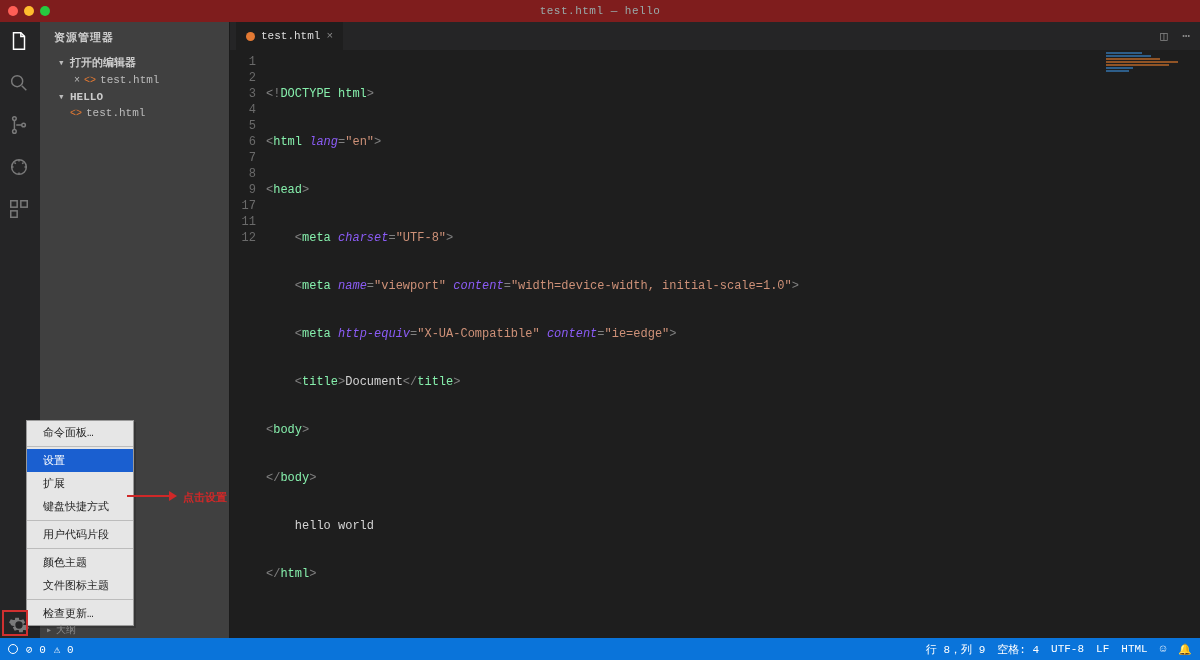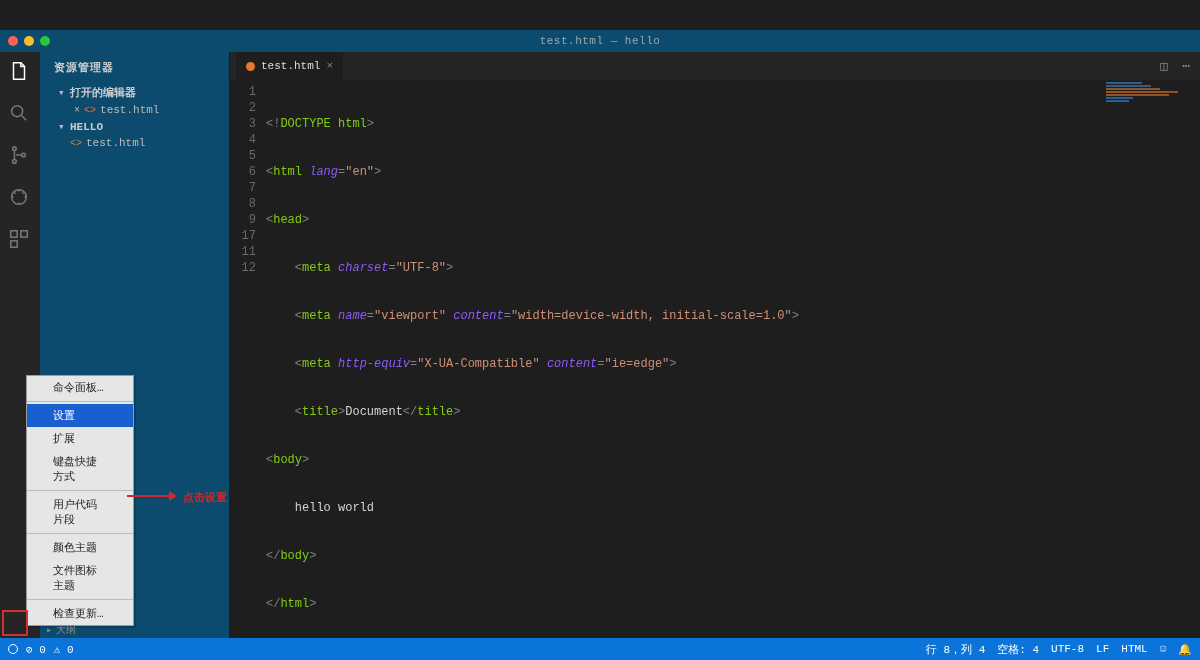--- a/index.html
+++ b/index.html
@@ -1,35 +1,35 @@
 <!DOCTYPE html>
 <html><head>
 <meta charset="utf-8">
 <style>
   * { margin:0; padding:0; box-sizing:border-box; font-family: Menlo, Consolas, "Courier New", monospace; }
   body { width:1200px; height:660px; background:#1e1e1e; overflow:hidden; position:relative; color:#ccc; }
 
   
-  .titlebar { height:22px; background:#0c4a6e; display:flex; align-items:center; position:relative; font-size:11px;margin-top:30px; }
+  .titlebar { height:22px; background:#7f1d1d; display:flex; align-items:center; position:relative; font-size:11px; }
   .traffic { display:flex; gap:6px; margin-left:8px; }
   .tl { width:10px; height:10px; border-radius:50%; }
   .tl.red{background:#ff5f56;} .tl.yel{background:#ffbd2e;} .tl.grn{background:#27c93f;}
   .title-center { position:absolute; left:50%; transform:translateX(-50%); color:#9aa; font-size:11px; letter-spacing:.5px;}
 
   .shell { display:flex; height:616px; }
 
   
   .activitybar { width:40px; background:#252526; display:flex; flex-direction:column; align-items:center; padding-top:8px; gap:18px; }
   .activitybar .ico { width:24px; height:24px; color:#7a7a7a; cursor:pointer; }
   .activitybar .ico.active { color:#fff; }
   .activitybar .spacer { flex:1; }
   .gear-highlight { position:absolute; left:2px; bottom:24px; width:26px; height:26px; border:2px solid #d03030; pointer-events:none; }
 
   
-  .sidebar { width:190px; background:#0c4a6e; border-right:1px solid #1b1b1b; }
+  .sidebar { width:190px; background:#404040; border-right:1px solid #1b1b1b; }
   .sidebar-title { font-size:11px; font-weight:bold; color:#ccc; padding:8px 14px; letter-spacing:1px; }
   .tree { font-size:11px; }
   .tree-row { display:flex; align-items:center; gap:4px; padding:2px 10px 2px 18px; color:#bbb; cursor:pointer;}
   .tree-row.head { color:#ccc; font-weight:bold; }
   .tree-row .chev { width:8px; display:inline-block; color:#bbb;}
   .tree-row .close { color:#bbb; margin-left:4px; font-size:10px;}
   .ficon { color:#e37933; font-size:10px;}
 
   
   .editor { flex:1; display:flex; flex-direction:column; background:#1e1e1e; position:relative;}
@@ -38,30 +38,30 @@
   .tab .dot{ width:9px; height:9px; border-radius:50%; background:#e37933;}
   .tab .x{ color:#888; font-size:11px;}
   .tabs-right { margin-left:auto; display:flex; gap:14px; padding-right:10px; color:#888;}
   .tabs-right span{ cursor:pointer; font-size:13px;}
 
   .code { flex:1; display:flex; font-size:12px; line-height:16px; padding-top:4px; }
   .gutter { width:36px; text-align:right; color:#6a6a6a; padding-right:10px; user-select:none;}
   .gutter div{ height:16px;}
   .lines { flex:1; white-space:pre; }
   .lines div{ height:16px;}
-  .pun{color:#808080;} .tagc{color:#84cc16;text-align:center;} .attr{color:#8b5cf6;font-style:italic;} .str{color:#ce9178;} .txt{color:#d4d4d4;}
+  .pun{color:#808080;} .tagc{color:#86efac;text-align:center;} .attr{color:#8b5cf6;font-style:italic;} .str{color:#ce9178;} .txt{color:#d4d4d4;}
 
   .minimap { position:absolute; top:30px; right:4px; width:90px; height:40px; opacity:.7;}
   .minimap .mm-line{ height:2px; margin-bottom:1px; background:#3a6; }
   .minimap .mm-line.b{ background:#357ab7;}
   .minimap .mm-line.o{ background:#c26b2a;}
 
   
   .menu { position:absolute; left:26px; bottom:34px; width:108px; background:#e6e6e6; border:1px solid #9a9a9a; font-family:"Helvetica Neue",Arial,sans-serif; font-size:11px; color:#222; box-shadow:2px 2px 0 rgba(0,0,0,.15);}
-  .menu-item { padding:4px 26px; border-bottom:0; cursor:pointer;}
+  .menu-item { padding:4px 16px; border-bottom:0; cursor:pointer;}
   .menu-sep { height:1px; background:#bcbcbc; margin:2px 0;}
   .menu-item.selected { background:#1a5fd0; color:#fff;}
 
   
   .arrow { position:absolute; left:127px; bottom:155px; display:flex; align-items:flex-start; color:#d02828; font-size:11px; font-weight:bold; }
   .arrow svg{ margin-right:6px;}
 
   
   .breadcrumb { position:absolute; left:42px; bottom:23px; font-size:10px; color:#888;}
   .breadcrumb .chv{ margin:0 4px;}
@@ -184,22 +184,22 @@
       </div>
       <div class="lines">
         <div><span class="pun">&lt;!</span><span class="tagc">DOCTYPE html</span><span class="pun">&gt;</span></div>
         <div><span class="pun">&lt;</span><span class="tagc">html</span> <span class="attr">lang</span><span class="pun">=</span><span class="str">"en"</span><span class="pun">&gt;</span></div>
         <div><span class="pun">&lt;</span><span class="tagc">head</span><span class="pun">&gt;</span></div>
         <div>    <span class="pun">&lt;</span><span class="tagc">meta</span> <span class="attr">charset</span><span class="pun">=</span><span class="str">"UTF-8"</span><span class="pun">&gt;</span></div>
         <div>    <span class="pun">&lt;</span><span class="tagc">meta</span> <span class="attr">name</span><span class="pun">=</span><span class="str">"viewport"</span> <span class="attr">content</span><span class="pun">=</span><span class="str">"width=device-width, initial-scale=1.0"</span><span class="pun">&gt;</span></div>
         <div>    <span class="pun">&lt;</span><span class="tagc">meta</span> <span class="attr">http-equiv</span><span class="pun">=</span><span class="str">"X-UA-Compatible"</span> <span class="attr">content</span><span class="pun">=</span><span class="str">"ie=edge"</span><span class="pun">&gt;</span></div>
         <div>    <span class="pun">&lt;</span><span class="tagc">title</span><span class="pun">&gt;</span><span class="txt">Document</span><span class="pun">&lt;/</span><span class="tagc">title</span><span class="pun">&gt;</span></div>
         <div><span class="pun">&lt;</span><span class="tagc">body</span><span class="pun">&gt;</span></div>
+        <div><span class="pun">&lt;/</span><span class="tagc">body</span><span class="pun">&gt;</span></div>
         <div><span class="txt">    hello world</span></div>
-        <div><span class="pun">&lt;/</span><span class="tagc">body</span><span class="pun">&gt;</span></div>
         <div><span class="pun">&lt;/</span><span class="tagc">html</span><span class="pun">&gt;</span></div>
       </div>
     </div>
 
     <div class="minimap">
       <div class="mm-line b" style="width:40%"></div>
       <div class="mm-line b" style="width:50%"></div>
       <div class="mm-line o" style="width:60%"></div>
       <div class="mm-line o" style="width:80%"></div>
       <div class="mm-line o" style="width:70%"></div>
@@ -238,21 +238,21 @@
   <span class="chv">▸</span><span>大纲</span>
 </div>
 
 <div class="statusbar">
   <div class="left">
     <span class="circ"></span>
     <span>⊘ <span>0</span></span>
     <span>⚠ <span>0</span></span>
   </div>
   <div class="right">
-    <span>行 8，列 4</span>
+    <span>行 8，列 9</span>
     <span>空格: 4</span>
     <span>UTF-8</span>
     <span>LF</span>
     <span>HTML</span>
     <span>☺</span>
     <span>🔔</span>
   </div>
 </div>
 
 </body></html>

